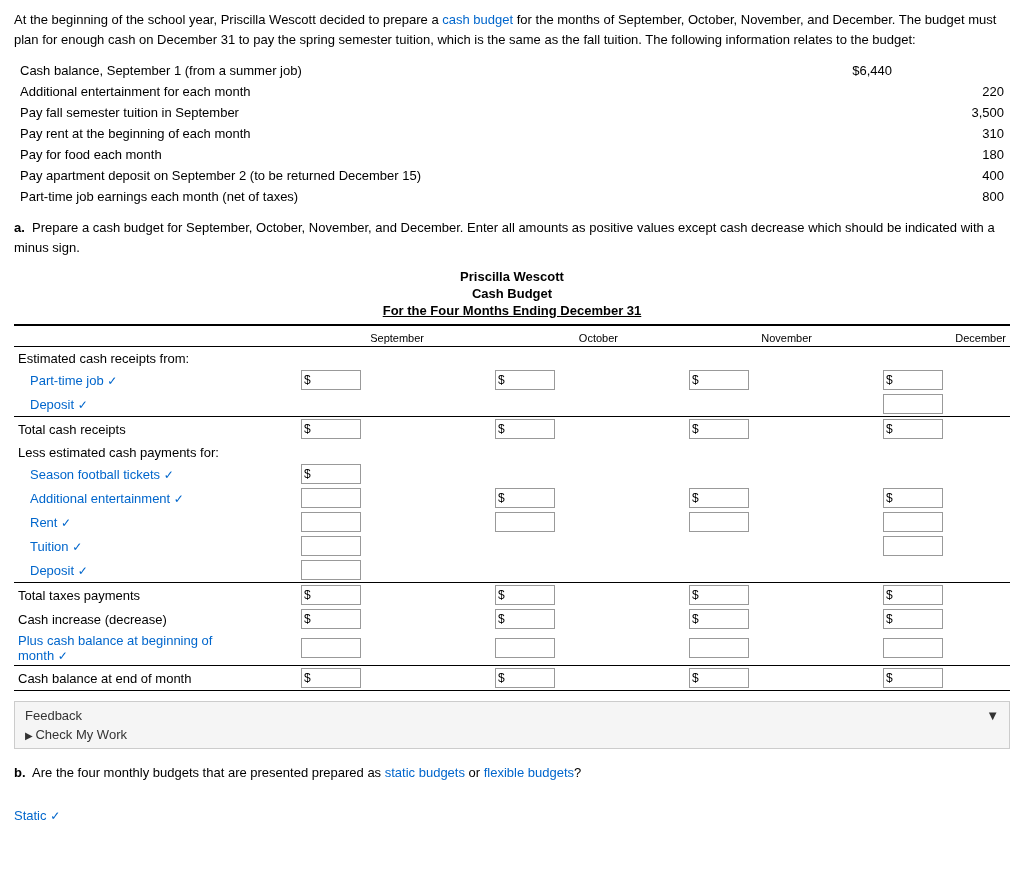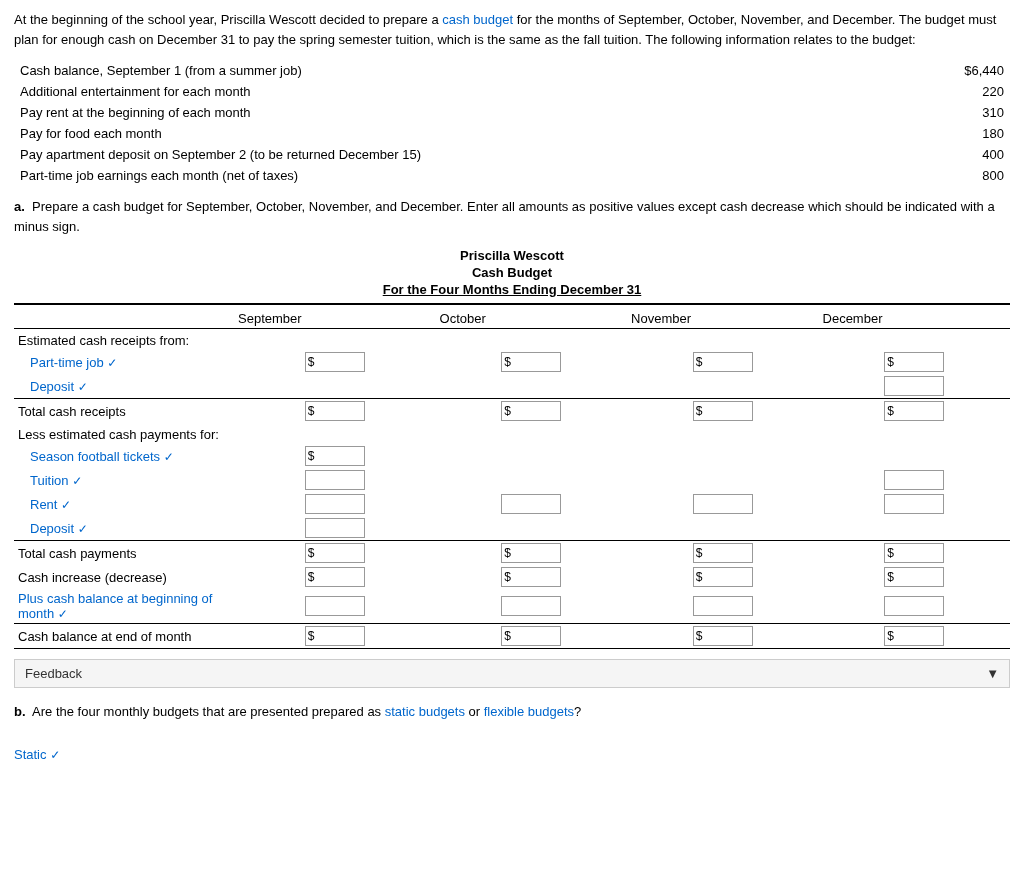--- a/index.html
+++ b/index.html
@@ -50,23 +50,23 @@
       font-weight: bold;
       text-decoration: underline;
       margin-bottom: 6px;
     }
     .budget-table {
       width: 100%;
       border-collapse: collapse;
       margin-bottom: 8px;
     }
     .budget-table th {
-      text-align: left;
+      text-align: right;
       font-weight: normal;
-      font-size: 13px;
+      font-size: 11px;
       padding: 2px 4px;
     }
     .budget-table td {
       padding: 2px 4px;
       vertical-align: middle;
     }
     .budget-table .row-label {
       font-size: 13px;
       padding-left: 4px;
     }
@@ -182,25 +182,29 @@
 <body>
 
 <p class="intro-text">
   At the beginning of the school year, Priscilla Wescott decided to prepare a <a class="link-blue">cash budget</a> for the months of September, October, November, and December. The budget must plan for enough cash on December 31 to pay the spring semester tuition, which is the same as the fall tuition. The following information relates to the budget:
 </p>
 
 <table class="info-table">
   <tbody id="info-rows">
       <tr>
         <td>Cash balance, September 1 (from a summer job)</td>
-        <td style="text-align:right; padding-left:40px;">$6,440</td>
+        <td style="text-align:left; padding-left:40px;">$6,440</td>
       </tr>
       <tr>
         <td>Additional entertainment for each month</td>
         <td style="text-align:right; padding-left:40px;">220</td>
+      </tr>
+      <tr>
+        <td>Pay fall semester tuition in September</td>
+        <td style="text-align:right; padding-left:40px;">3,500</td>
       </tr>
       <tr>
         <td>Pay rent at the beginning of each month</td>
         <td style="text-align:right; padding-left:40px;">310</td>
       </tr>
       <tr>
         <td>Pay for food each month</td>
         <td style="text-align:right; padding-left:40px;">180</td>
       </tr>
       <tr>
@@ -326,76 +330,102 @@
         <div class="dollar-input">
           <span class="dollar-sign">$</span>
           <input type="text" style="">
         </div>
       </td>
       <td class="input-cell"></td>
       <td class="input-cell"></td>
       <td class="input-cell"></td>
     </tr>
 
+    <tr>
+      <td class="row-label-indent">Additional entertainment <span class="check-mark">✓</span></td>
+      <td class="input-cell">
+        <div class="plain-input">
+          <input type="text" style="">
+        </div>
+      </td>
+      <td class="input-cell">
+        <div class="dollar-input">
+          <span class="dollar-sign">$</span>
+          <input type="text" style="">
+        </div>
+      </td>
+      <td class="input-cell">
+        <div class="dollar-input">
+          <span class="dollar-sign">$</span>
+          <input type="text" style="">
+        </div>
+      </td>
+      <td class="input-cell">
+        <div class="dollar-input">
+          <span class="dollar-sign">$</span>
+          <input type="text" style="">
+        </div>
+      </td>
+    </tr>
+
+    <tr>
+      <td class="row-label-indent">Rent <span class="check-mark">✓</span></td>
+      <td class="input-cell">
+        <div class="plain-input">
+          <input type="text" style="">
+        </div>
+      </td>
+      <td class="input-cell">
+        <div class="plain-input">
+          <input type="text" style="">
+        </div>
+      </td>
+      <td class="input-cell">
+        <div class="plain-input">
+          <input type="text" style="">
+        </div>
+      </td>
+      <td class="input-cell">
+        <div class="plain-input">
+          <input type="text" style="">
+        </div>
+      </td>
+    </tr>
 
     <tr>
       <td class="row-label-indent">Tuition <span class="check-mark">✓</span></td>
       <td class="input-cell">
         <div class="plain-input">
           <input type="text" style="">
         </div>
       </td>
       <td class="input-cell"></td>
       <td class="input-cell"></td>
       <td class="input-cell">
         <div class="plain-input">
           <input type="text" style="">
         </div>
       </td>
     </tr>
 
-    <tr>
-      <td class="row-label-indent">Rent <span class="check-mark">✓</span></td>
-      <td class="input-cell">
-        <div class="plain-input">
-          <input type="text" style="">
-        </div>
-      </td>
-      <td class="input-cell">
-        <div class="plain-input">
-          <input type="text" style="">
-        </div>
-      </td>
-      <td class="input-cell">
-        <div class="plain-input">
-          <input type="text" style="">
-        </div>
-      </td>
-      <td class="input-cell">
-        <div class="plain-input">
-          <input type="text" style="">
-        </div>
-      </td>
-    </tr>
-
 
     <tr>
       <td class="row-label-indent">Deposit <span class="check-mark">✓</span></td>
       <td class="input-cell">
         <div class="plain-input">
           <input type="text" style="">
         </div>
       </td>
       <td class="input-cell"></td>
       <td class="input-cell"></td>
       <td class="input-cell"></td>
     </tr>
 
     <tr class="total-row">
-      <td class="row-label">Total cash payments</td>
+      <td class="row-label">Total taxes payments</td>
       <td class="input-cell">
         <div class="dollar-input">
           <span class="dollar-sign">$</span>
           <input type="text" style="">
         </div>
       </td>
       <td class="input-cell">
         <div class="dollar-input">
           <span class="dollar-sign">$</span>
           <input type="text" style="">
@@ -495,20 +525,21 @@
       </td>
     </tr>
   </tbody>
 </table>
 
 <div class="feedback-box">
   <div class="feedback-header">
     <span>Feedback</span>
     <span>▼</span>
   </div>
+  <div class="check-my-work">Check My Work</div>
 </div>
 
 <div class="section-b">
   <p>
     <strong>b.</strong>&nbsp; Are the four monthly budgets that are presented prepared as <a class="link-blue">static budgets</a> or <a class="link-blue">flexible budgets</a>?
   </p>
   <br>
   <a class="static-answer link-blue">Static <span class="check-mark">✓</span></a>
 </div>
 

